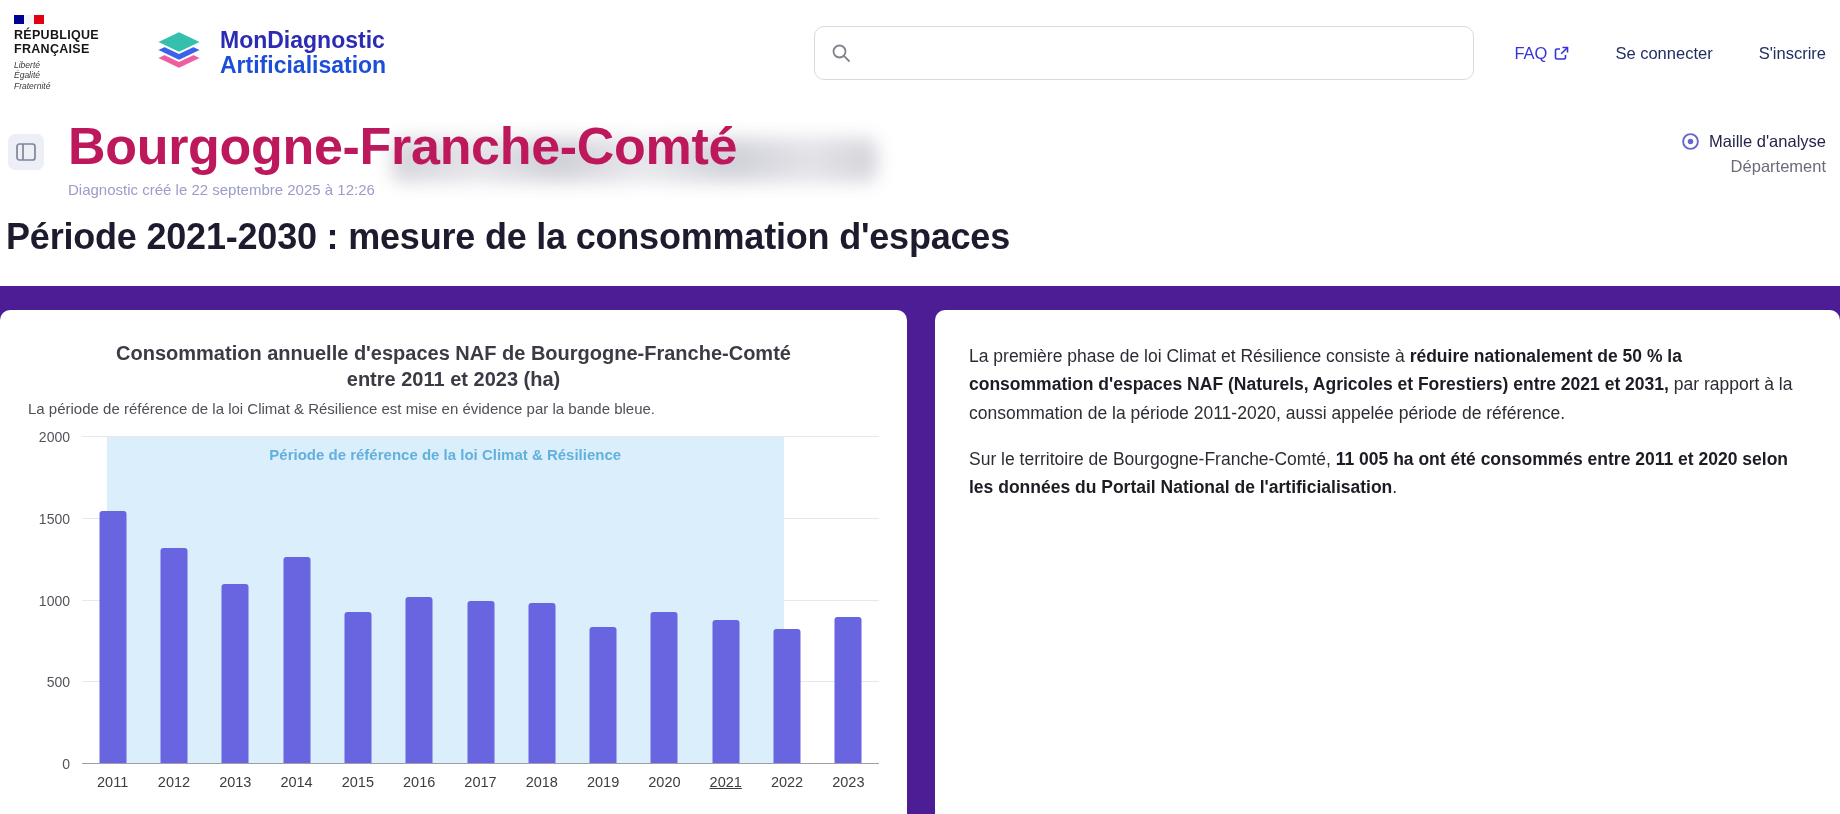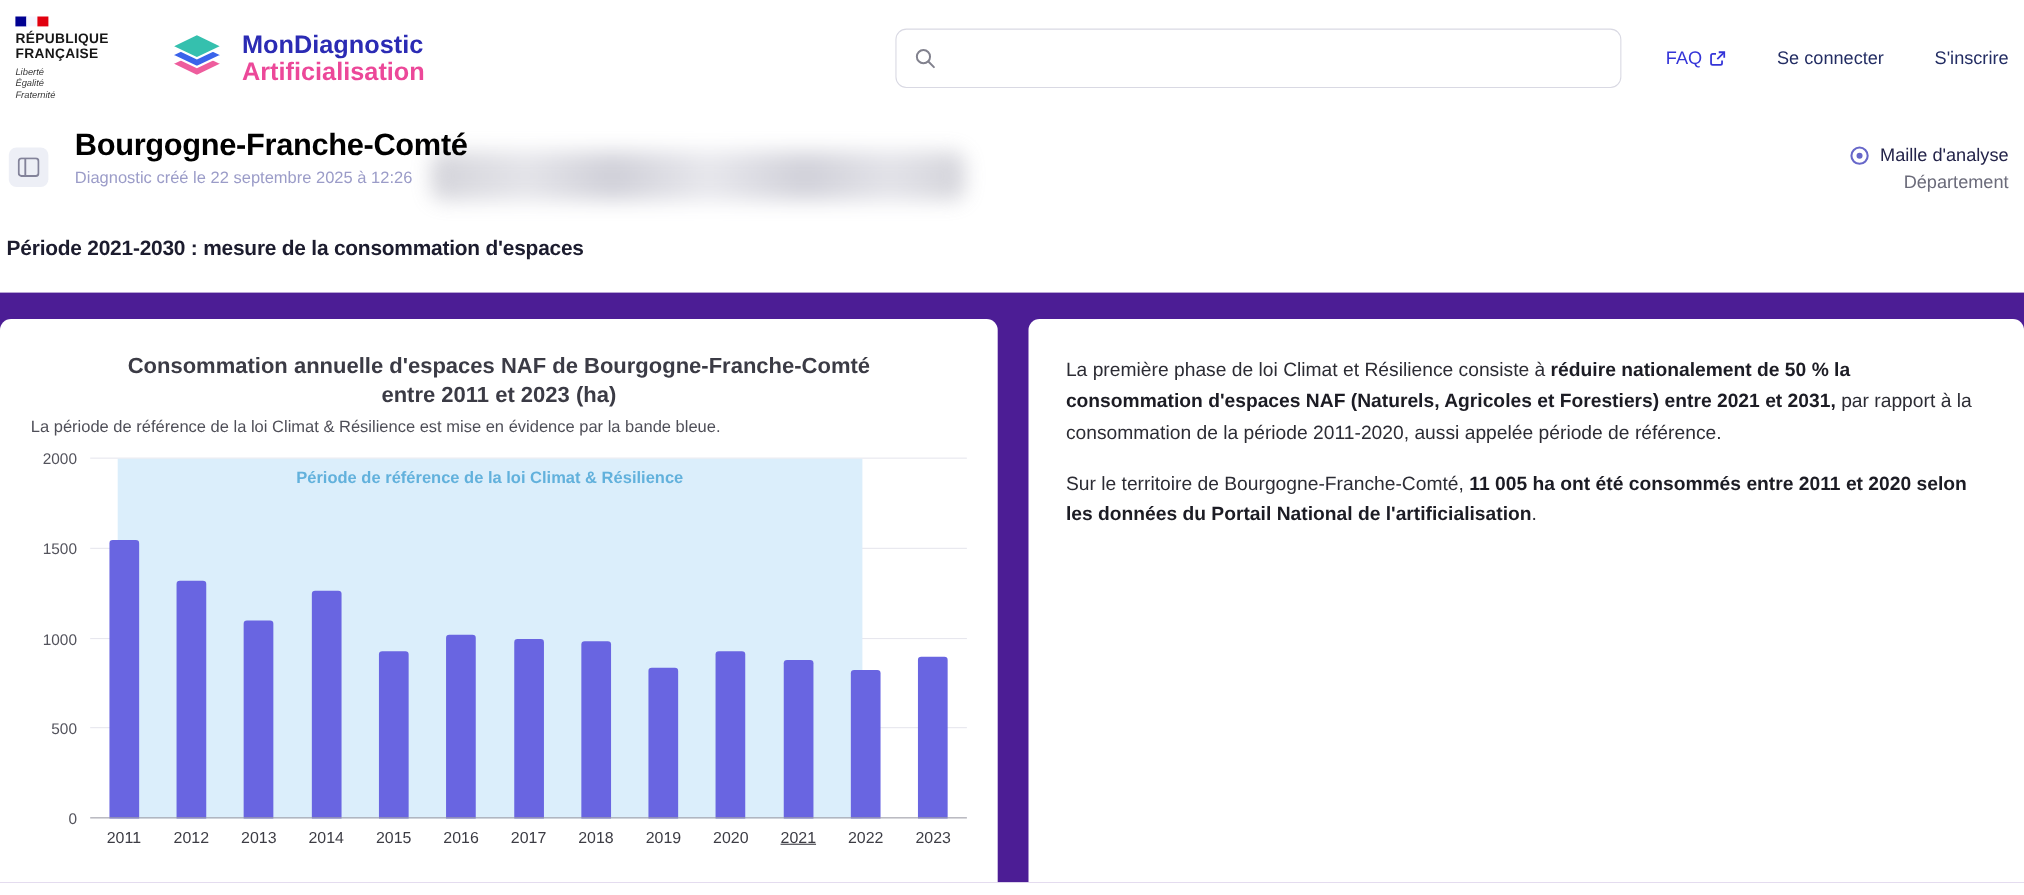--- a/index.html
+++ b/index.html
@@ -11,50 +11,50 @@
     background:#fff; }
   .gov-block { display:flex; flex-direction:column; width:96px; flex:none; }
   .flag { display:flex; width:30px; height:9px; margin-bottom:4px; }
   .flag span { flex:1; height:100%; }
   .fb { background:#000091; } .fw { background:#f5f5fe; } .fr { background:#e1000f; }
   .gov-name { font-weight:700; font-size:12.5px; line-height:1.12; letter-spacing:.3px; color:#161616; }
   .motto { font-size:8.5px; font-style:italic; color:#3a3a3a; margin-top:4px; line-height:1.25; }
   .brand { display:flex; align-items:center; gap:12px; margin-left:40px; flex:none; }
   .brand-name { font-weight:700; font-size:23px; line-height:1.1; }
   .brand-l1 { color:#2b2bb4; }
-  .brand-l2 { color:#ec4899; }
+  .brand-l2 { color:#1d4ed8; }
   .spacer { flex:1; }
   .search { width:660px; height:54px; border:1px solid #d9d9e3; border-radius:10px;
     display:flex; align-items:center; padding:0 16px; gap:11px; background:#fff; flex:none; }
   .search input { border:none; outline:none; flex:1; font-size:17px; color:#333; background:transparent;
     font-family:"Liberation Sans", sans-serif; }
   .search input::placeholder { color:#8d8d99; }
   .nav { display:flex; align-items:center; gap:46px; margin-left:40px; padding-right:4px; flex:none; }
   .faq { color:#3434d8; font-weight:500; font-size:16.5px; display:flex; gap:7px; align-items:center;
     cursor:pointer; white-space:nowrap; }
   .navlink { color:#232d63; font-weight:500; font-size:16.5px; cursor:pointer; white-space:nowrap; }
 
   
   .territory { position:relative; height:94px; padding:10px 14px 0 8px; display:flex; align-items:flex-start; }
   .panel-btn { width:36px; height:36px; margin-top:18px; border-radius:7px; background:#edeff6;
     display:flex; align-items:center; justify-content:center; cursor:pointer; flex:none; }
   .terr-text { margin-left:24px; position:relative; z-index:2; }
-  .terr-title { font-size:28px; font-weight:700; color:#000000; letter-spacing:-.3px; }
+  .terr-title { font-size:52px; font-weight:700; color:#be185d; letter-spacing:-.3px; }
   .terr-sub { font-size:15px; color:#9b9cc8; margin-top:5px; }
   .blur-redaction { position:absolute; left:392px; top:32px; width:485px; height:44px; z-index:1;
     background:linear-gradient(90deg,#8d8d9e 0%,#b9b9c6 18%,#84849a 34%,#c2c2cf 52%,#86869c 70%,#b5b5c4 86%,#8d8d9e 100%);
     opacity:.38; filter:blur(9px); border-radius:10px; }
   .maille { margin-left:auto; text-align:right; padding-top:16px; z-index:2; }
   .maille-top { display:flex; align-items:center; gap:9px; justify-content:flex-end;
     font-size:16.5px; color:#24244a; }
   .maille-val { font-size:16.5px; color:#6b6b7a; margin-top:6px; }
 
   
   .section-row { padding:16px 0 28px 6px; background:#fff; }
-  .section-title { font-size:19px; font-weight:700; color:#1c1c2e; letter-spacing:-.2px; }
+  .section-title { font-size:36px; font-weight:700; color:#1c1c2e; letter-spacing:-.2px; }
 
   
   .main { background:#4c1d95; height:536px; padding-top:24px; display:flex; gap:28px;
     align-items:flex-start; overflow:hidden; }
   .card { background:#fff; border-radius:10px; height:560px; }
   .card-chart { width:907px; flex:none; padding:28px 28px 0 28px; }
   .card-info { flex:1; padding:32px 34px; }
 
   
   .chart-title { text-align:center; font-size:20px; font-weight:700; color:#3b3b45;

